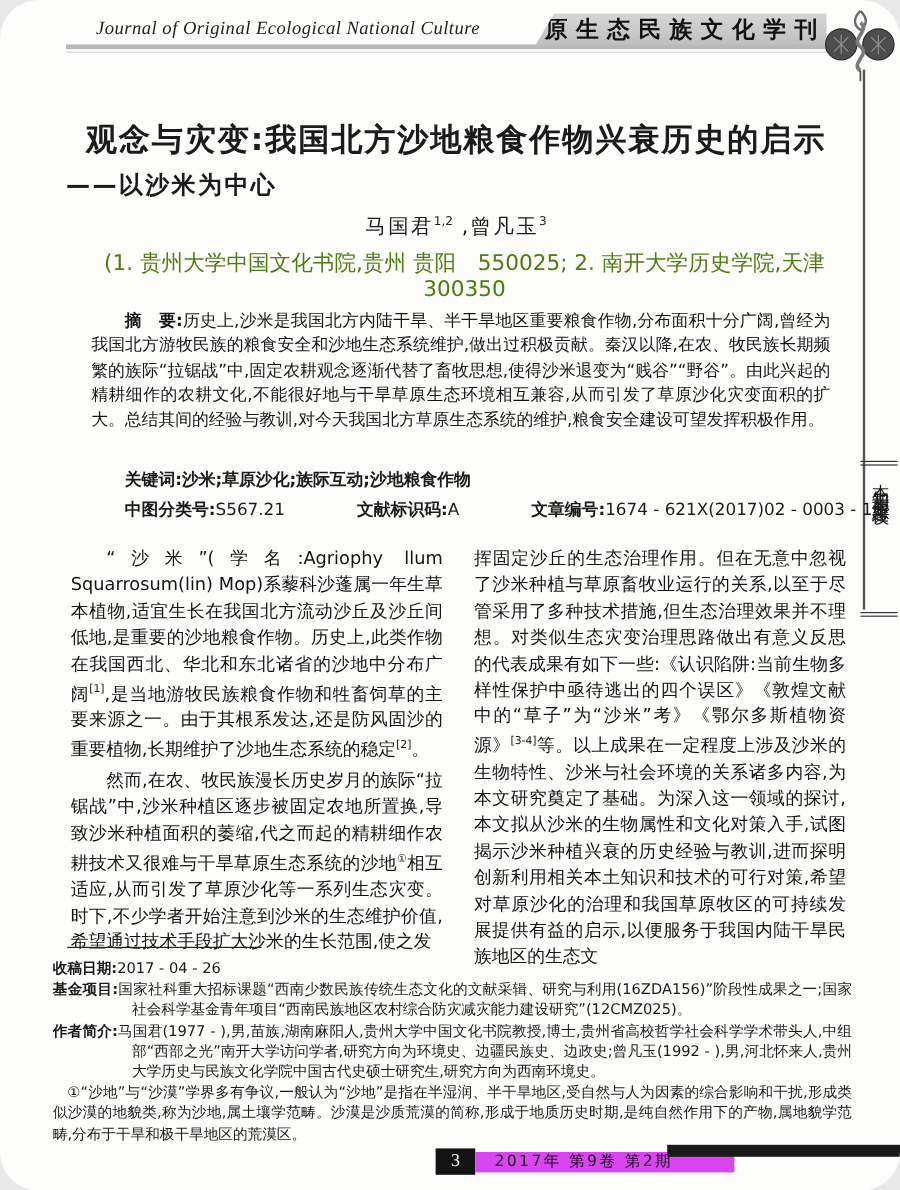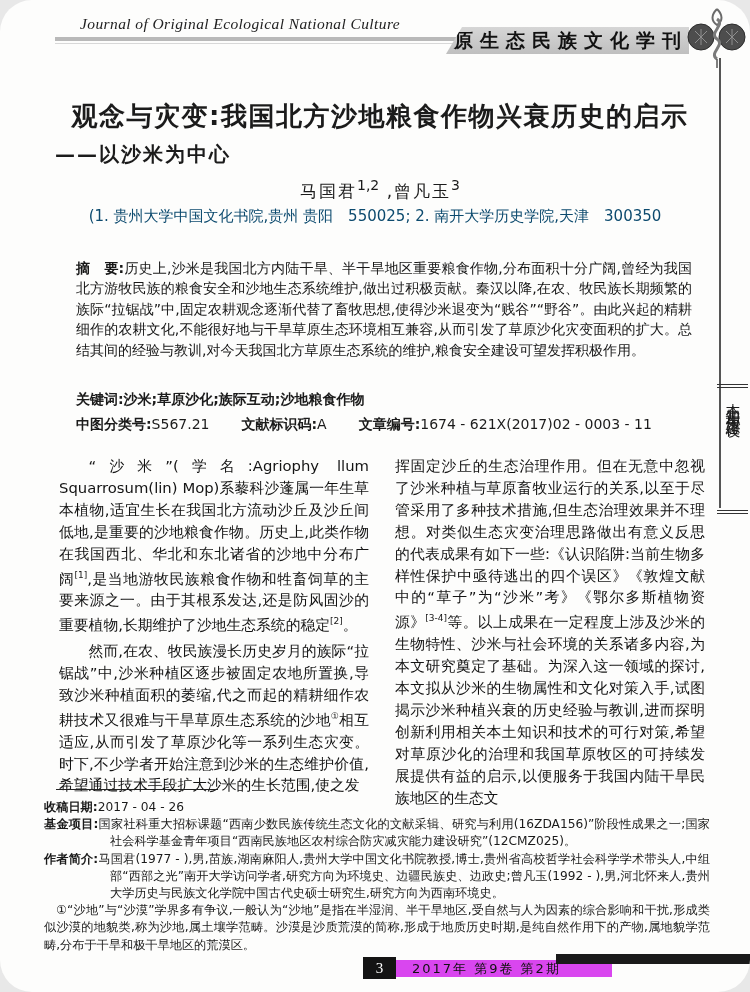--- a/index.html
+++ b/index.html
@@ -11,21 +11,21 @@
   }
   
   .jtitle-en {
     position:absolute; left:80px; top:15px; width:360px;
     font-family:"Liberation Serif", serif; font-style:italic;
     font-size:15.5px; color:#222; letter-spacing:0.4px; white-space:nowrap;
   }
   .head-rule { position:absolute; left:55px; top:37px; width:634px; height:4px; background:#b9b9b9; }
   .head-rule2 { position:absolute; left:55px; top:43px; width:634px; height:1px; background:#d8d8d8; }
   .banner {
-    position:absolute; left:446px; top:27px; width:243px; height:27px;
+    position:absolute; left:446px; top:11px; width:243px; height:27px;
     background:linear-gradient(#d6d6d6,#bfbfbf);
     clip-path:polygon(16px 0, 100% 0, 100% 100%, 0 100%);
     display:flex; align-items:center; justify-content:center;
   }
   .banner span { font-size:19px; font-weight:bold; letter-spacing:7px; color:#111; padding-left:7px; white-space:nowrap; }
   .knot { position:absolute; left:686px; top:6px; }
   .vrule { position:absolute; left:719px; top:58px; width:1.5px; height:450px; background:#555; }
   .side-label {
     position:absolute; left:717px; top:384px; width:31px; height:122px;
     border-top:4px double #333; border-bottom:4px double #333;
@@ -41,30 +41,30 @@
     font-size:26px; font-weight:bold; letter-spacing:1.5px; white-space:nowrap;
   }
   .doc-subtitle {
     position:absolute; left:55px; top:141px; width:650px; text-align:left;
     font-size:20px; font-weight:bold; letter-spacing:2px;
   }
   .authors {
     position:absolute; left:55px; top:177px; width:650px; text-align:center;
     font-size:17px; letter-spacing:2px;
   }
-  .authors sup { font-size:14px; letter-spacing:0; }
-  .affil { position:absolute; left:50px; width:650px; text-align:center; font-size:15px; color:#0c4a6e; }
+  .authors sup { font-size:10px; letter-spacing:0; }
+  .affil { position:absolute; left:62px; width:650px; text-align:center; font-size:18px; color:#4d7c0f; }
   .affil1 { top:207px; }
   .affil2 { top:229px; }
   
   .abstract {
     position:absolute; left:76px; top:258px; width:616px;
     font-size:14px; line-height:20.4px; text-align:justify; color:#161616;
   }
-  .abstract b, .kwline b, .clcline b { font-weight:bold; }
+  .abstract b, .kwline b, .clcline b { font-weight:bold;margin-left:28px; }
   .kwline  { position:absolute; left:76px; top:391px; width:616px; font-size:14px; font-weight:bold; }
   .clcline { position:absolute; left:76px; top:416px; width:630px; font-size:14px; white-space:nowrap; }
   .clcline .grp { margin-right:32px; }
   
   .col {
     position:absolute; top:451px; width:318px;
     font-size:14.8px; line-height:21.9px; text-align:justify; color:#141414;
   }
   .col-left  { left:55px;  height:340px; }
   .col-right { left:391px; height:328px; }

